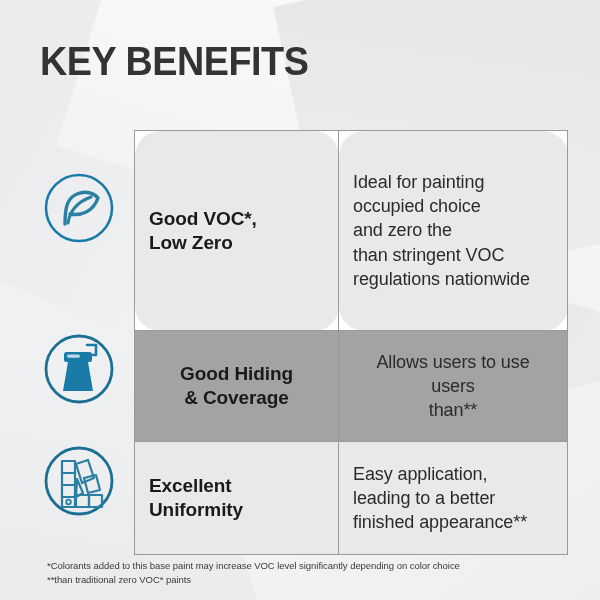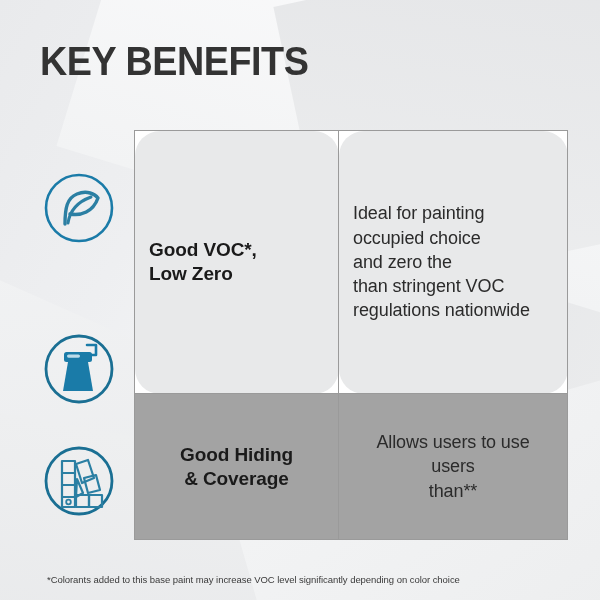--- a/index.html
+++ b/index.html
@@ -193,20 +193,31 @@
       <div class="b-cell title-cell">
         <span>Good Hiding</span><br>
         <span>&amp; Coverage</span>
       </div>
       <div class="b-cell desc-cell">
         <span>Allows users to use users</span><br>
         <span>than**</span>
       </div>
     </div>
 
+    <div class="b-row row3 shade">
+      <div class="b-cell title-cell">
+        <span>Excellent Uniformity</span>
+      </div>
+      <div class="b-cell desc-cell">
+        <span>Easy application,</span><br>
+        <span>leading to a better</span><br>
+        <span>finished appearance**</span>
+      </div>
+    </div>
 
   </div>
 
   <div class="footnotes">
     <div>*Colorants added to this base paint may increase VOC level significantly depending on color choice</div>
+    <div>**than traditional zero VOC* paints</div>
   </div>
 
 </div>
 
 </body></html>

